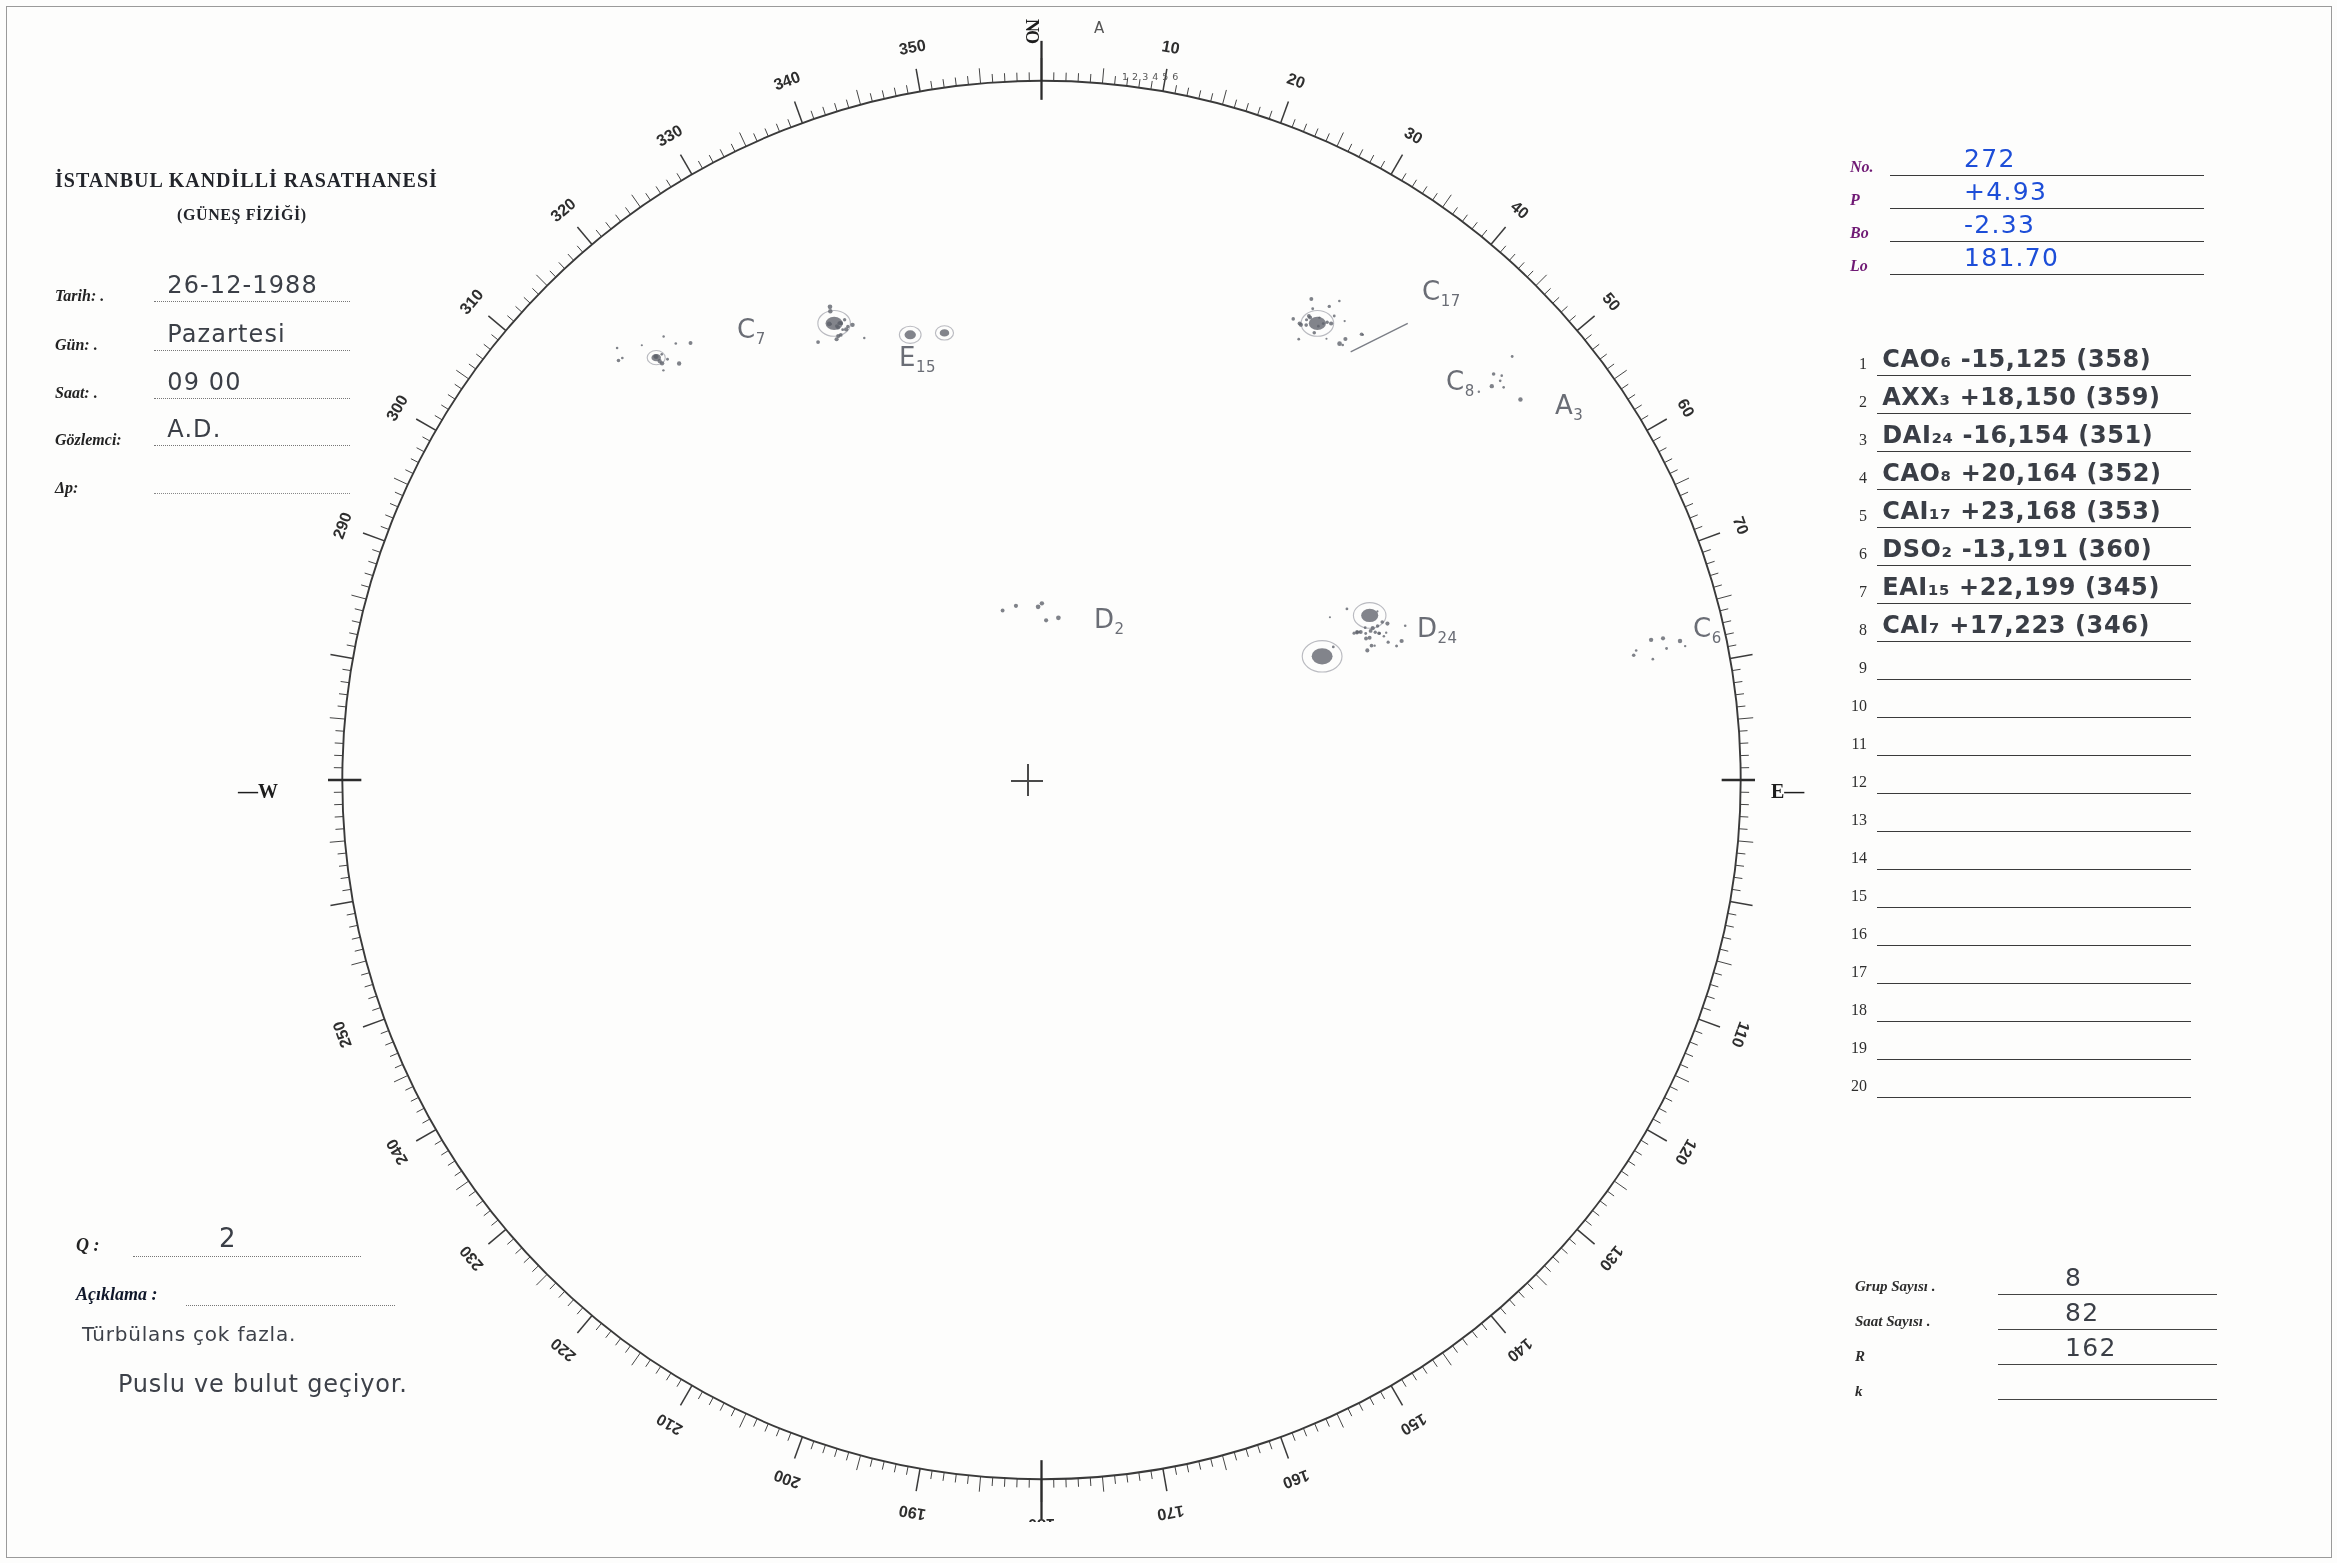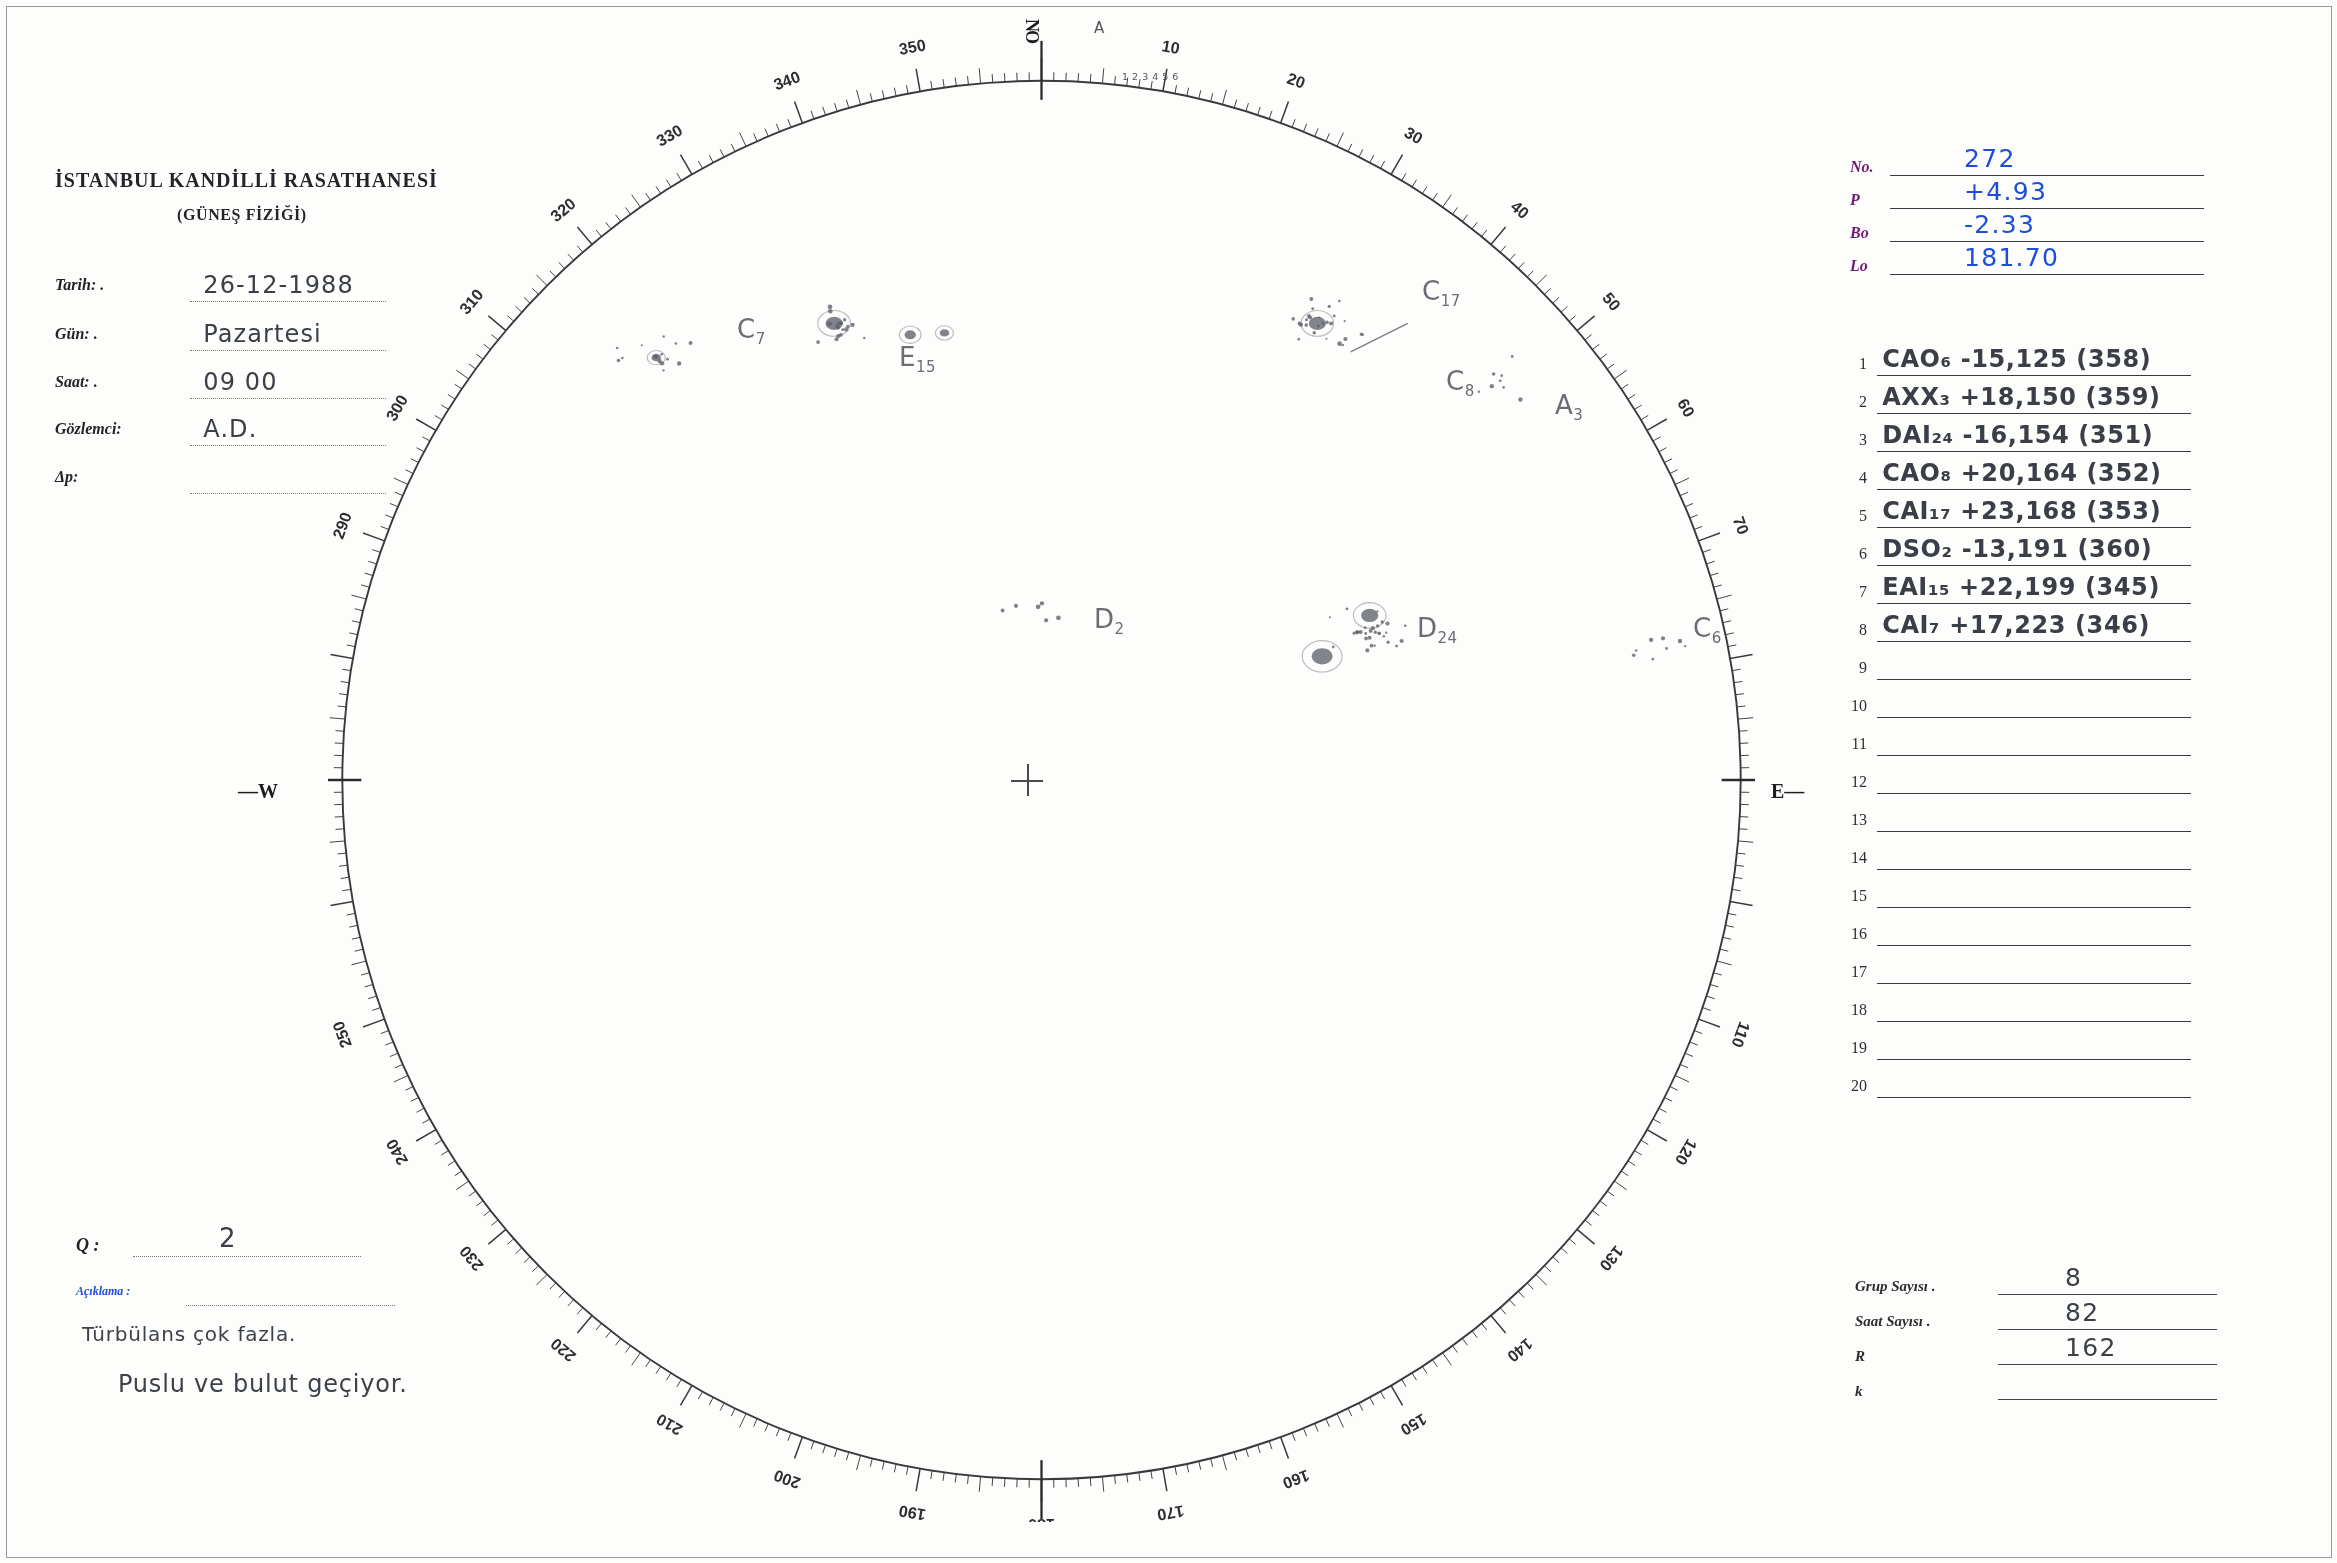--- a/index.html
+++ b/index.html
@@ -26,21 +26,21 @@
     position:absolute;left:55px;top:169px;
     font-family:"Liberation Serif", serif;
     font-weight:bold;font-size:20px;letter-spacing:1px;
     color:#23252b;
   }
   .org-sub{
     position:absolute;left:177px;top:198px;
     font-weight:bold;font-size:16px;letter-spacing:0.6px;color:#23252b;margin-top:8px;
   }
 
-  .field-row{position:absolute;display:flex;align-items:flex-start;gap:36px;}
+  .field-row{position:absolute;display:flex;align-items:flex-end;}
   .field-label{
     font-family:"Liberation Serif", serif;
     font-weight:bold;font-style:italic;font-size:16px;
     color:#232323;width:99px;
   }
   .field-line{
     width:196px;border-bottom:1px dotted #777;margin-bottom:2.9px;
     position:relative;height:25px;
   }
   .hand{
@@ -63,21 +63,21 @@
   .q-line{
     position:absolute;left:133px;top:1227px;width:228px;
     border-bottom:1px dotted #777;height:28.5px;
   }
   .q-value{
     position:absolute;left:219px;top:1223px;
     font-family:"DejaVu Sans", sans-serif;font-size:26px;color:#3b3f47;
   }
   .acik-label{
     position:absolute;left:76px;top:1284px;
-    font-weight:bold;font-style:italic;font-size:12px;color:#1d4ed8;
+    font-weight:bold;font-style:italic;font-size:18px;color:#0f172a;
   }
   .acik-line{
     position:absolute;left:186px;top:1280px;width:209px;
     border-bottom:1px dotted #777;height:25px;
   }
   .note1{
     position:absolute;left:82px;top:1322px;
     font-family:"DejaVu Sans", sans-serif;font-size:20px;color:#3d4149;
     letter-spacing:0.8px;
   }

